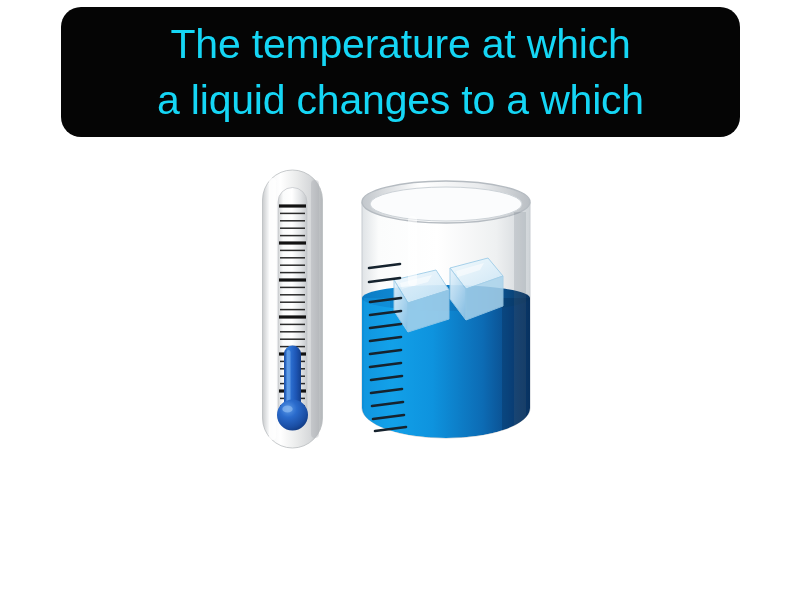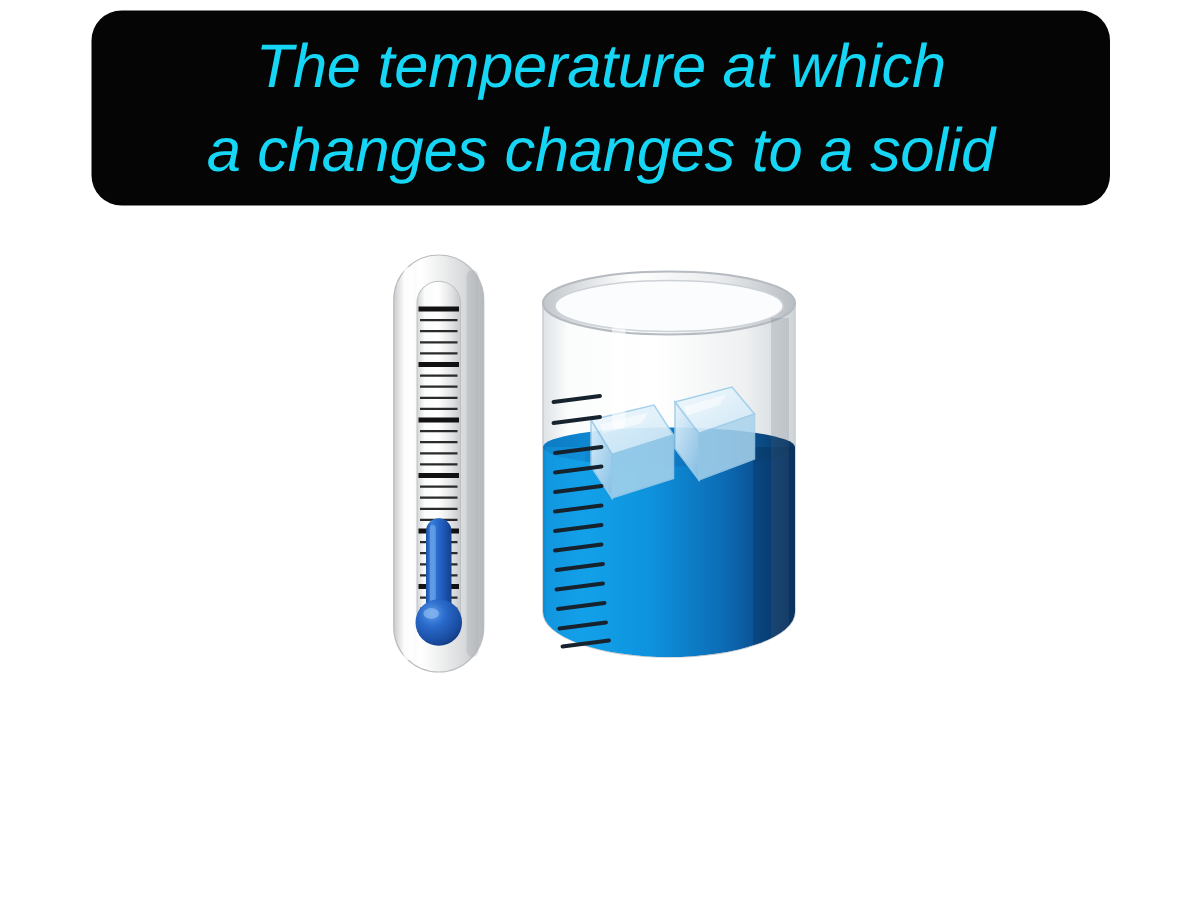--- a/index.html
+++ b/index.html
@@ -42,21 +42,20 @@
   }
   .definition-line {
     color: #15D6F5;
     font-family: "Liberation Sans", sans-serif;
     font-size: 41px;
     line-height: 56px;
     font-weight: 400;
     letter-spacing: -0.2px;
     text-align: center;
     white-space: nowrap;
-    font-style: italic;
   }
 
   
   #illustration {
     position: absolute;
     left: 0;
     top: 150px;
     width: 800px;
     height: 330px;
   }
@@ -81,21 +80,21 @@
 
   svg { display: block; overflow: visible; }
 </style>
 </head>
 <body>
 
 <div id="card">
 
   <div id="definition-banner">
     <div class="definition-line">The temperature at which</div>
-    <div class="definition-line">a changes changes to a solid</div>
+    <div class="definition-line">a liquid changes to a which</div>
   </div>
 
   <div id="illustration">
 
     <div id="thermometer">
       <svg width="67" height="282" viewBox="0 0 67 282">
         <defs>
           <linearGradient id="thermoBody" x1="0" y1="0" x2="1" y2="0">
             <stop offset="0" stop-color="#c9cbcd"></stop>
             <stop offset="0.10" stop-color="#f4f5f6"></stop>

